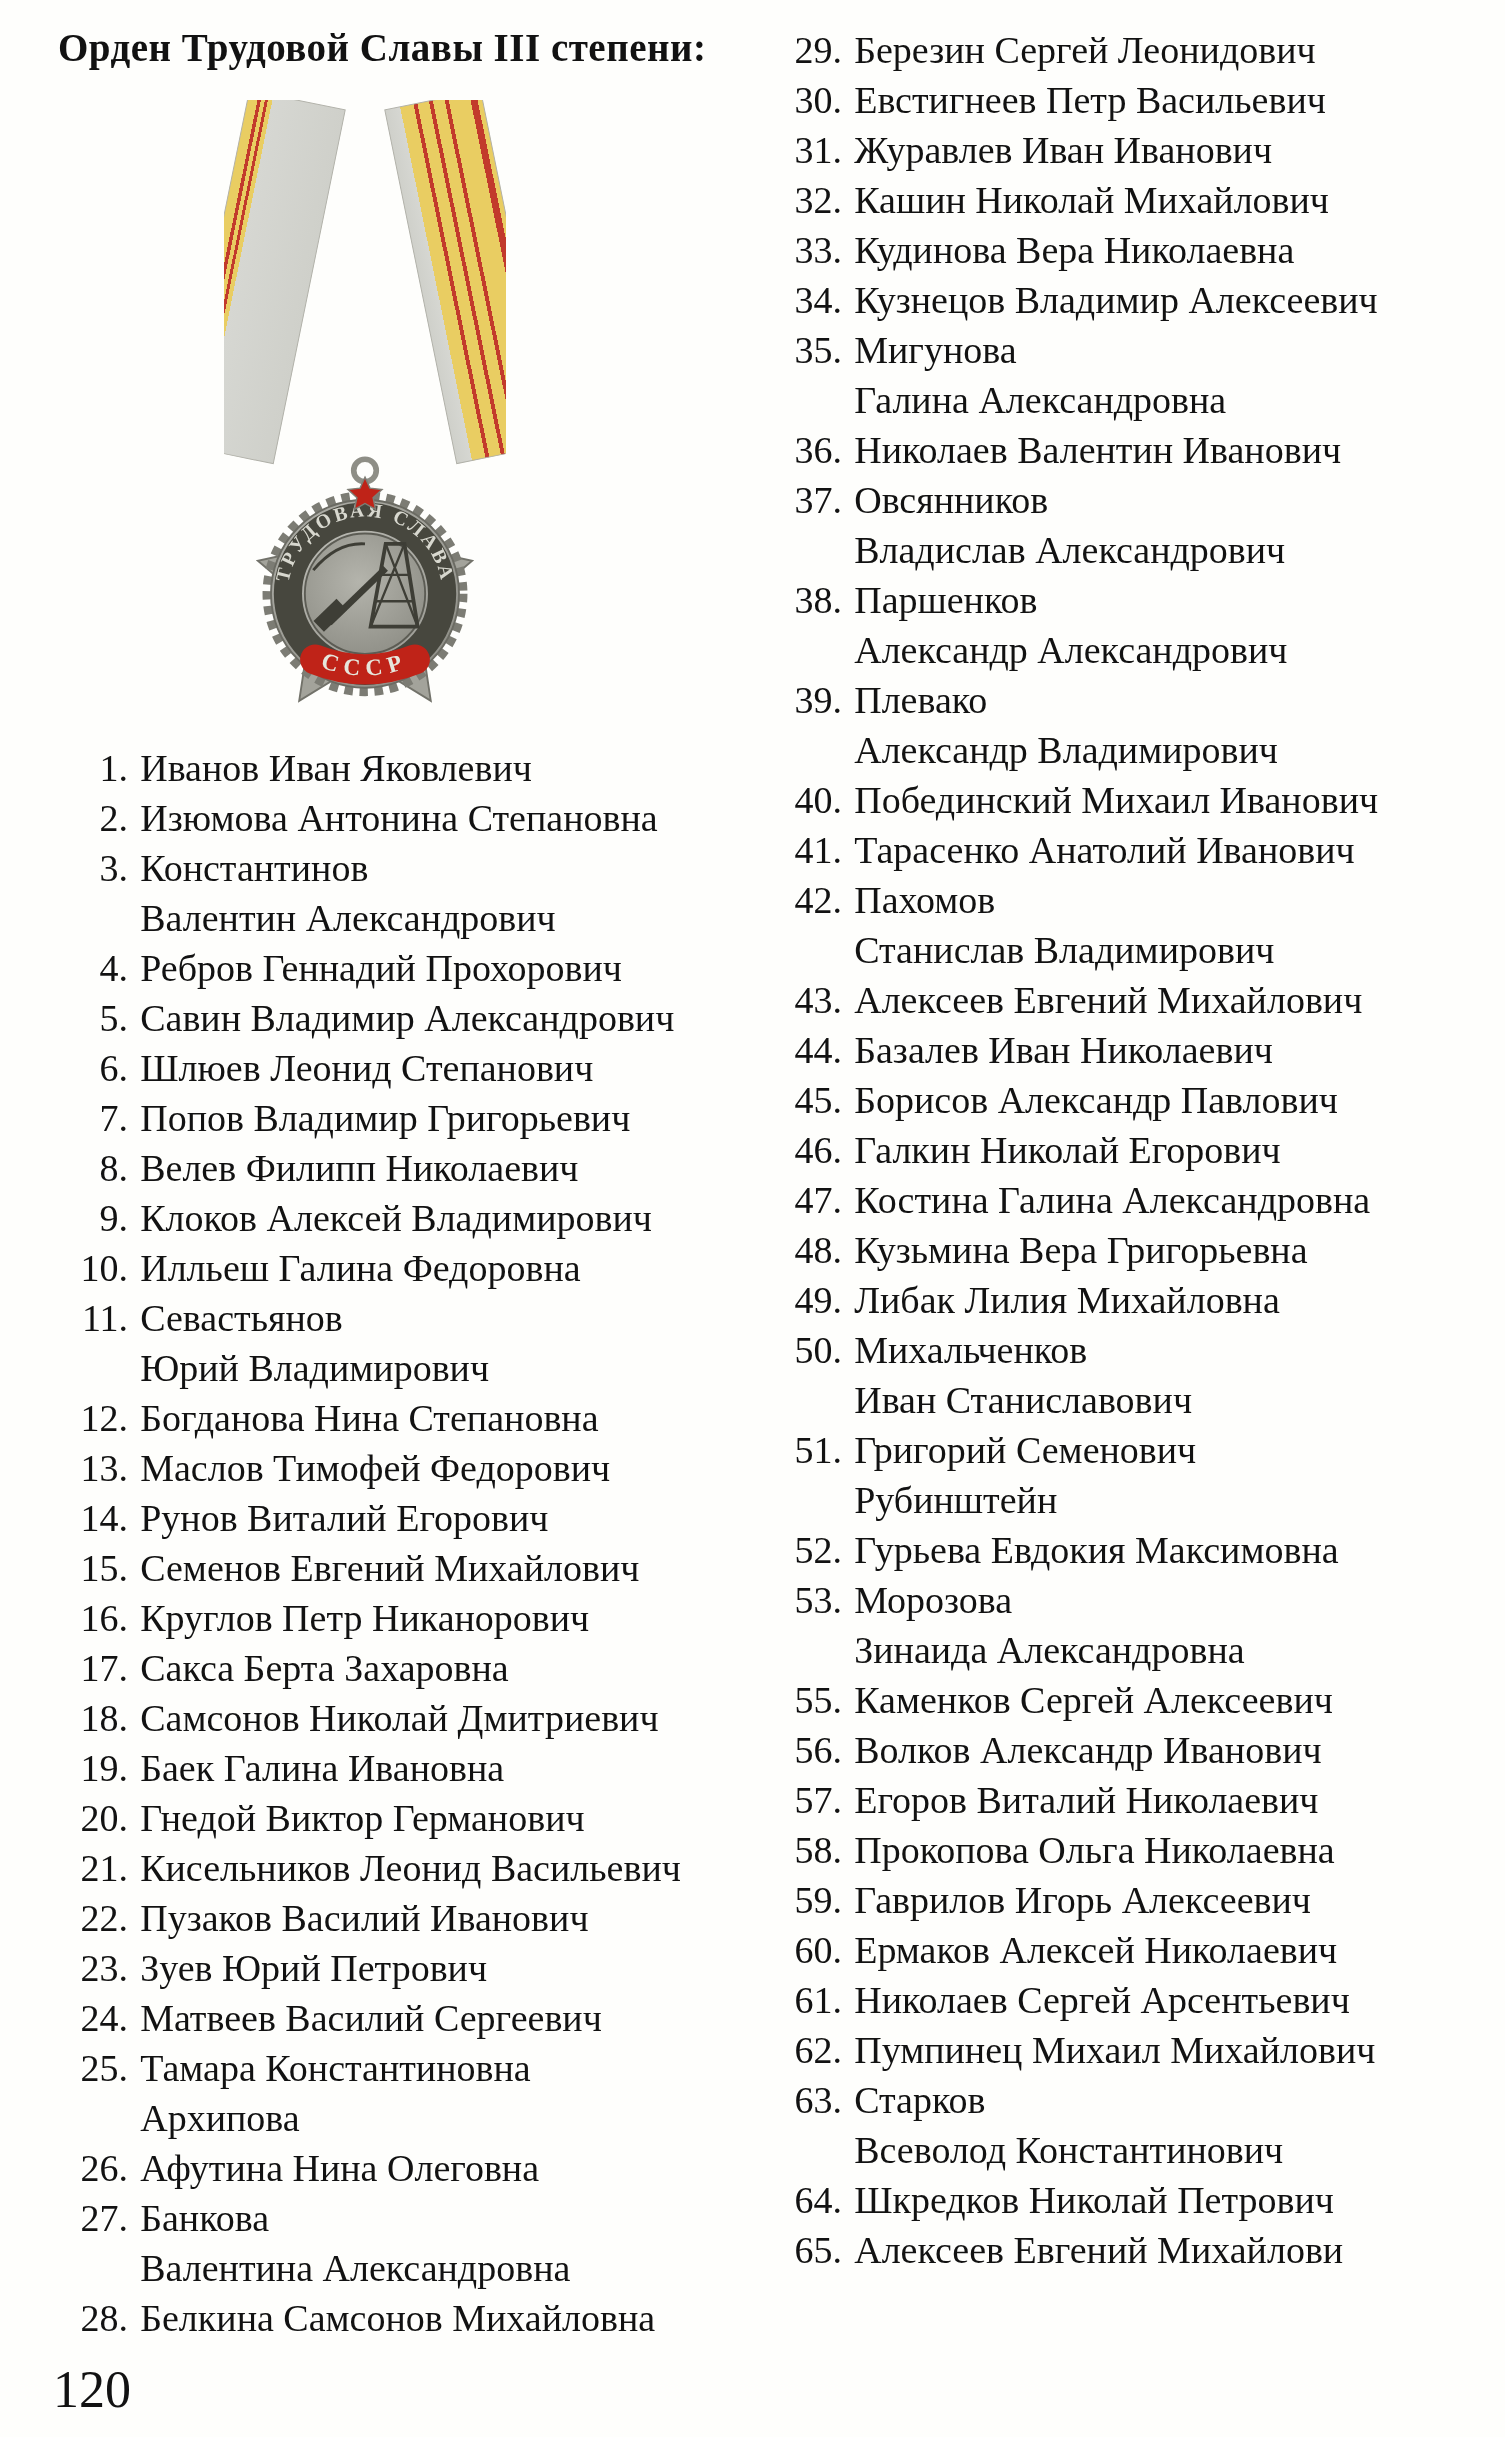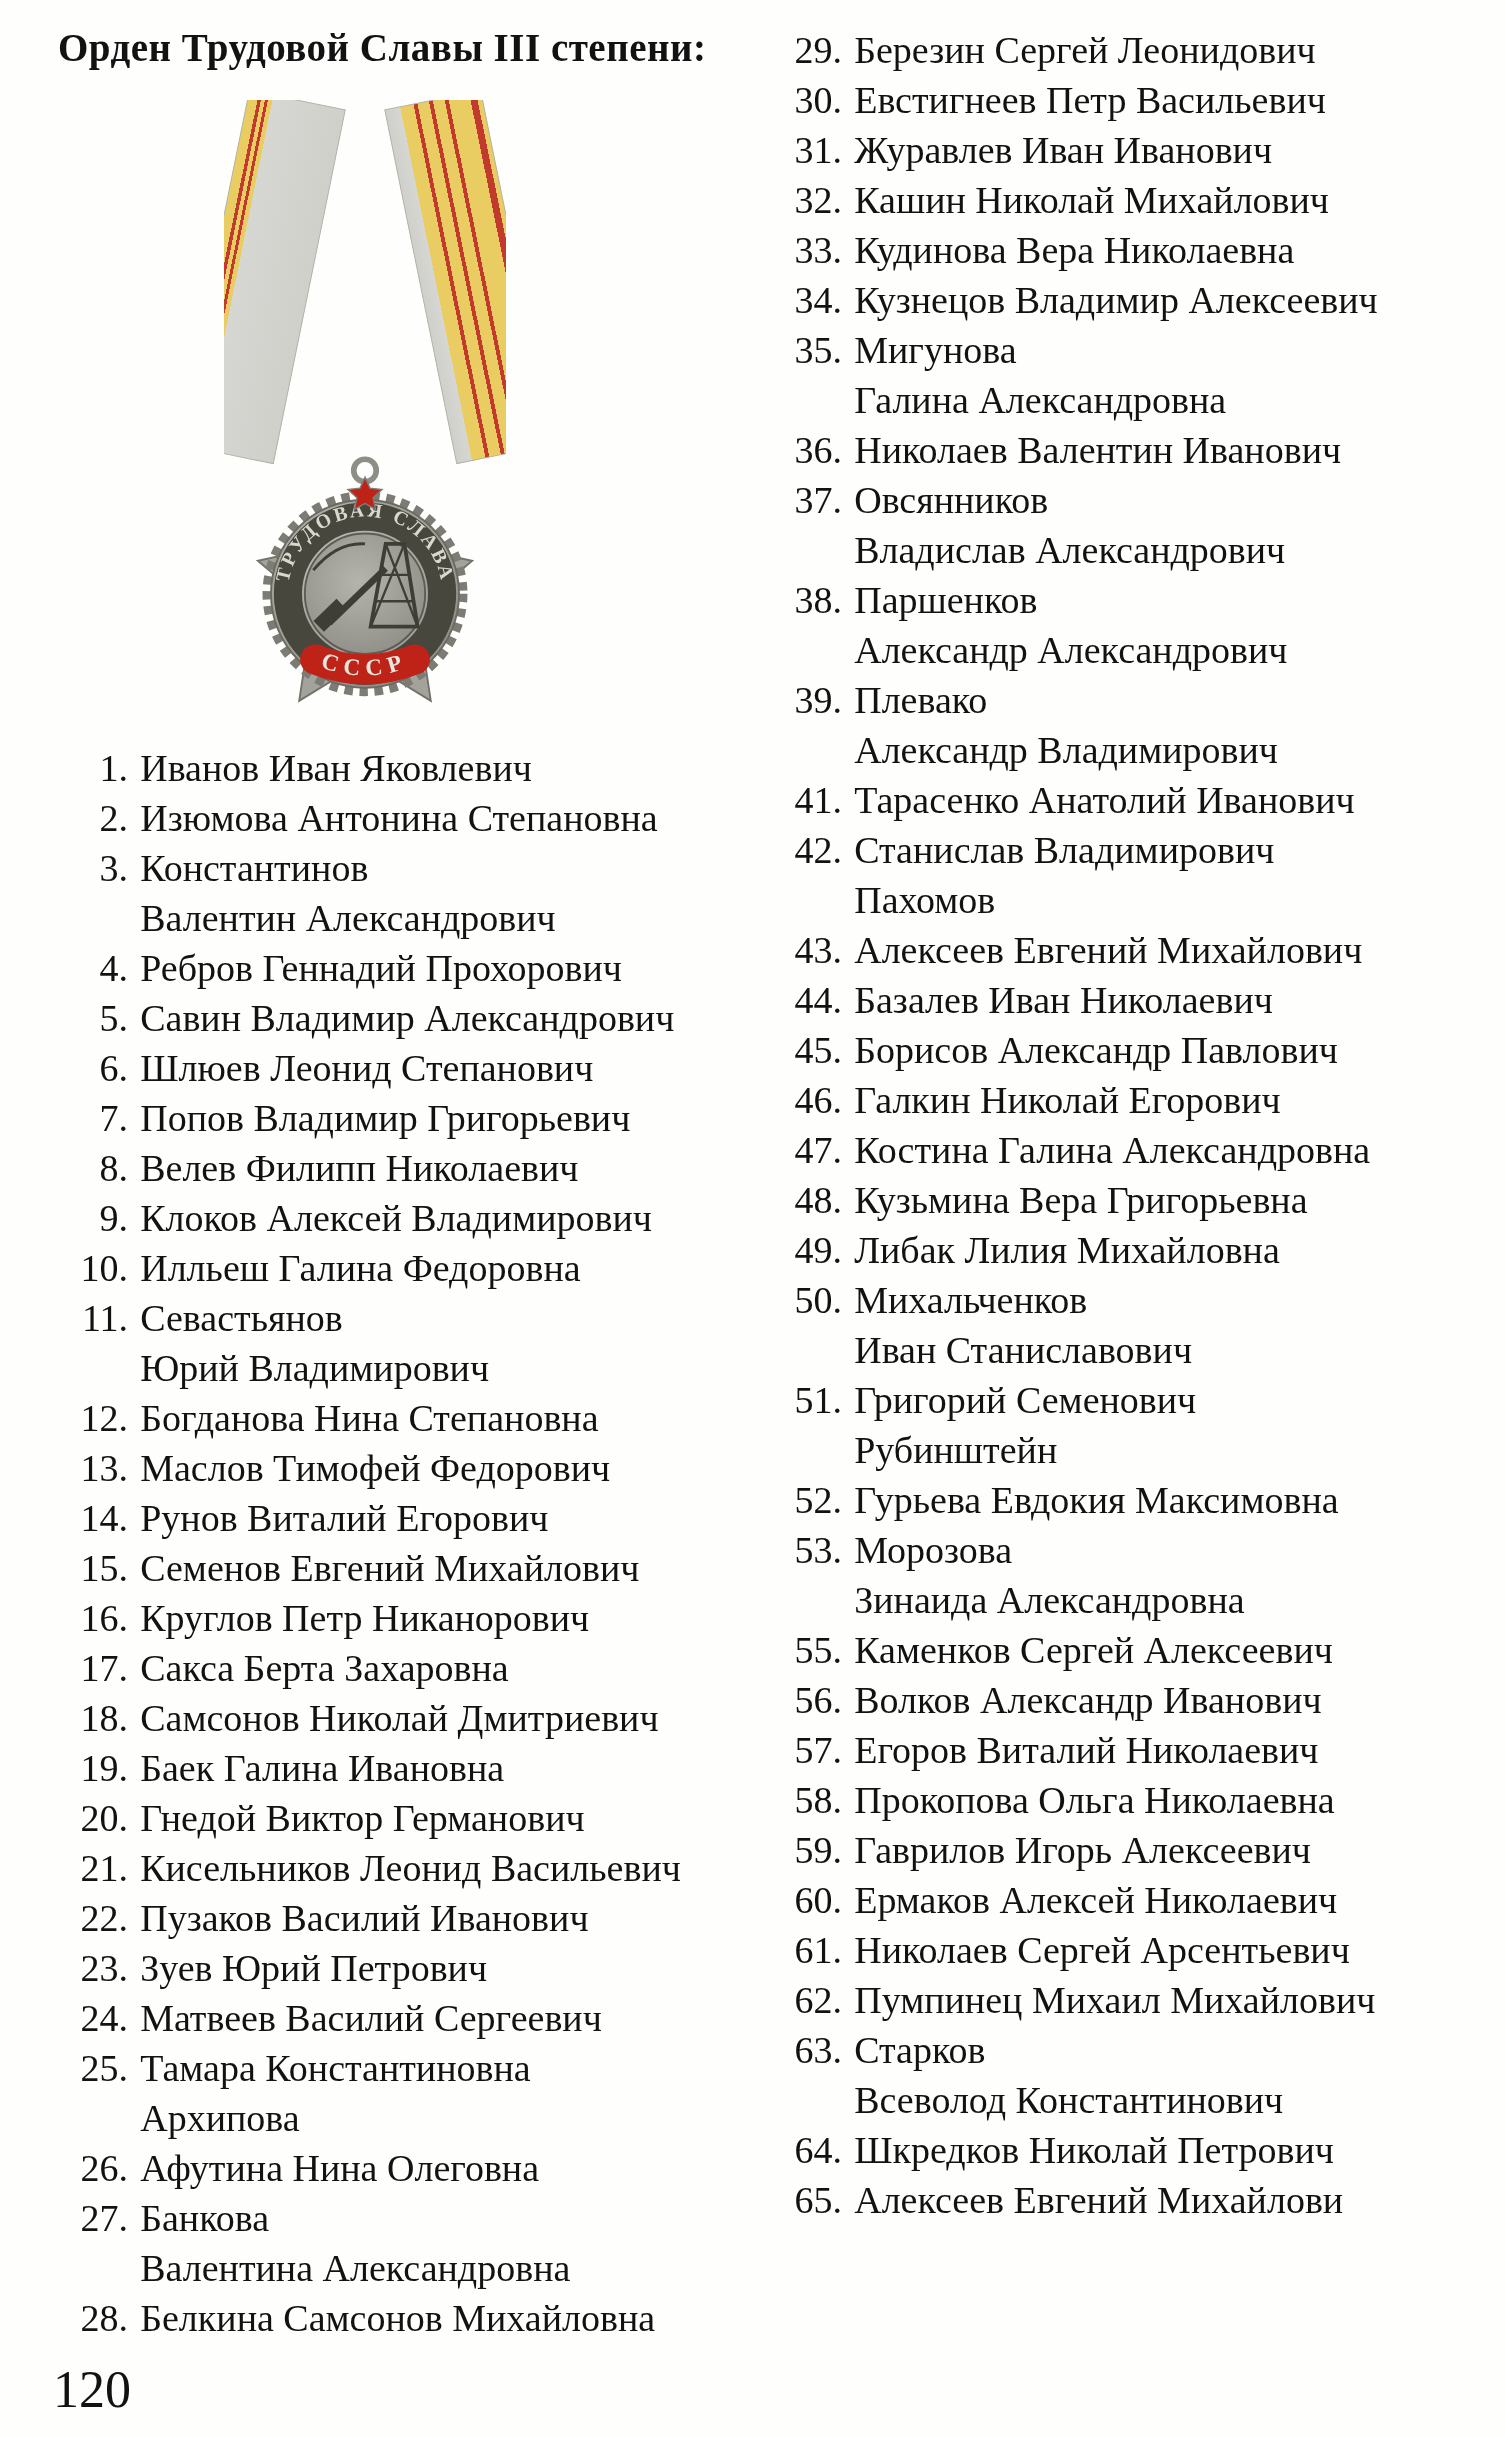--- a/index.html
+++ b/index.html
@@ -371,30 +371,36 @@
         </span>
       </div>
       <div class="item">
         <span class="num">39.</span>
         <span class="name">
           <div>Плевако</div>
           <div>Александр Владимирович</div>
         </span>
       </div>
       <div class="item">
+        <span class="num">40.</span>
+        <span class="name">
+          <div>Побединский Михаил Иванович</div>
+        </span>
+      </div>
+      <div class="item">
         <span class="num">41.</span>
         <span class="name">
           <div>Тарасенко Анатолий Иванович</div>
         </span>
       </div>
       <div class="item">
         <span class="num">42.</span>
         <span class="name">
+          <div>Пахомов</div>
           <div>Станислав Владимирович</div>
-          <div>Пахомов</div>
         </span>
       </div>
       <div class="item">
         <span class="num">43.</span>
         <span class="name">
           <div>Алексеев Евгений Михайлович</div>
         </span>
       </div>
       <div class="item">
         <span class="num">44.</span>

